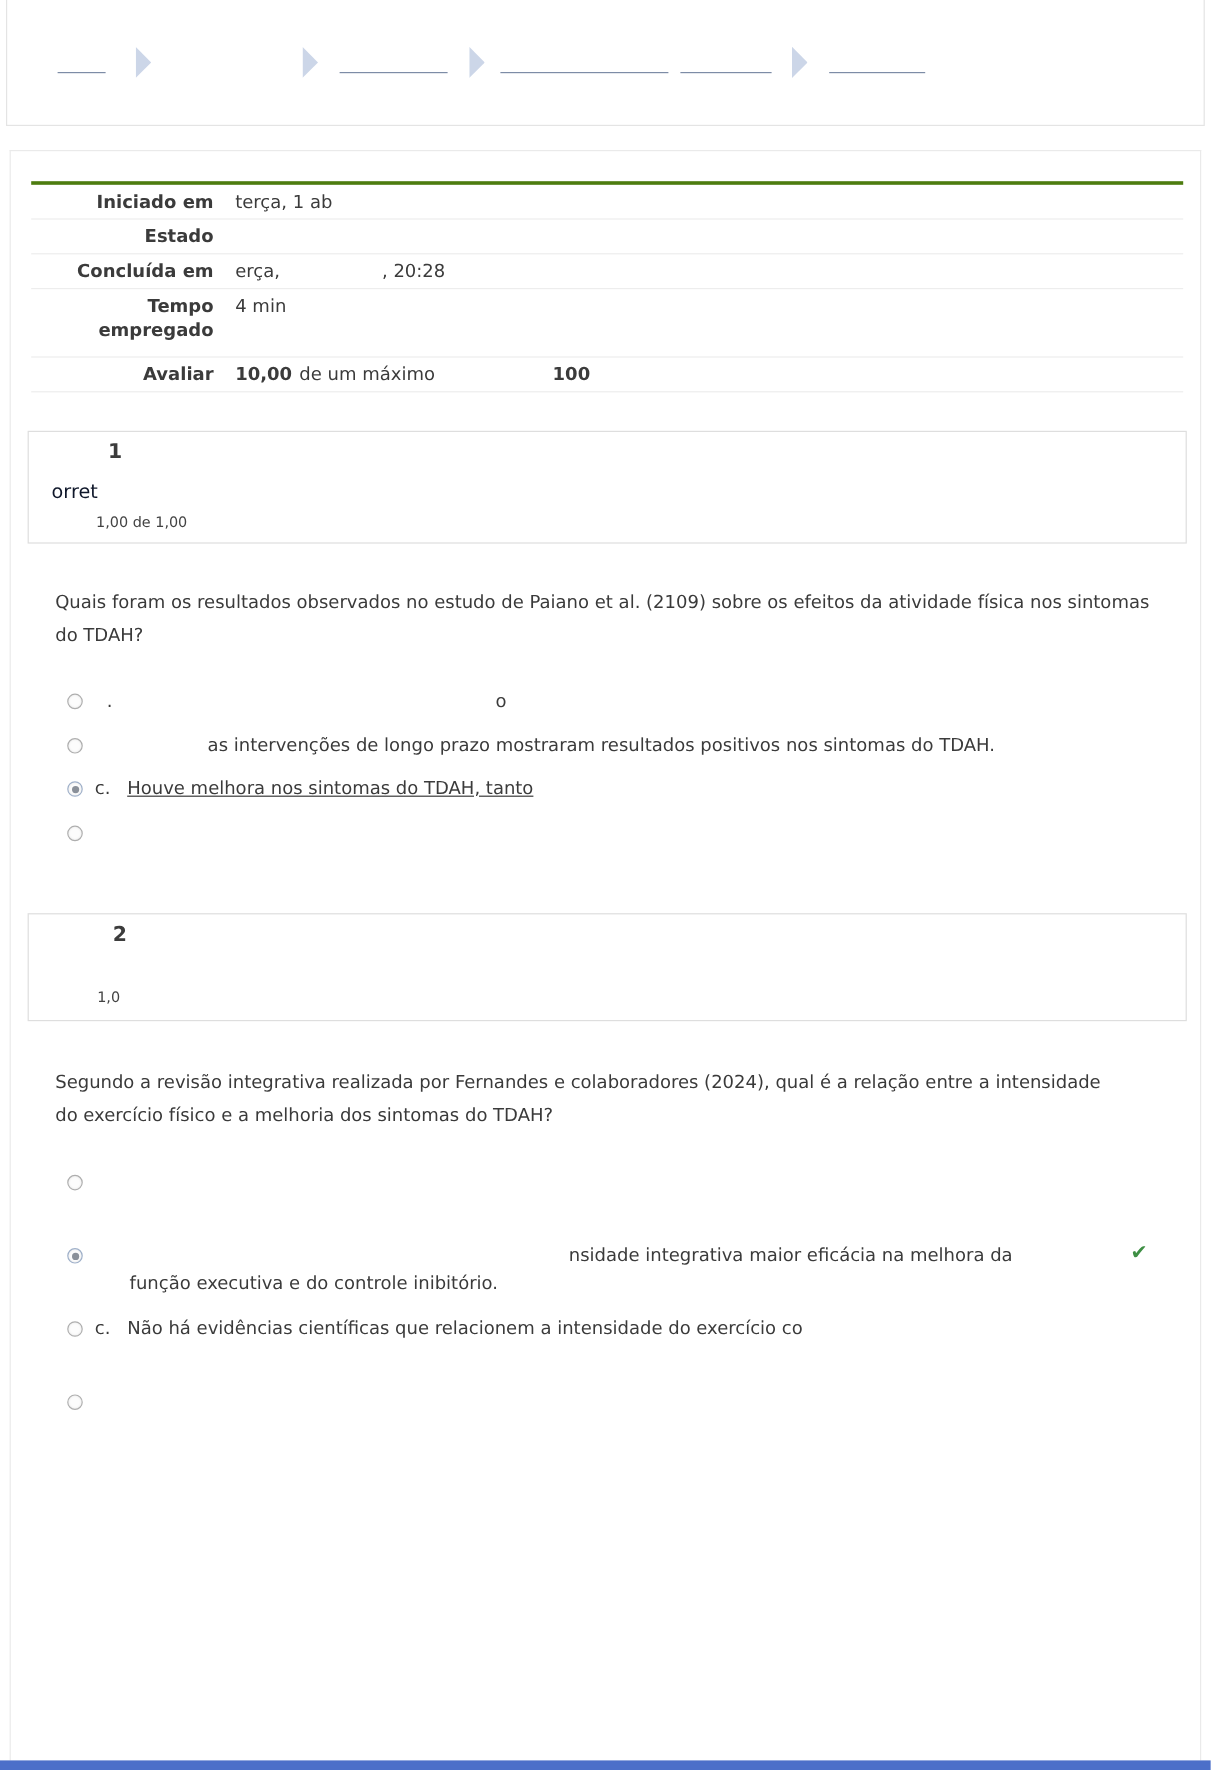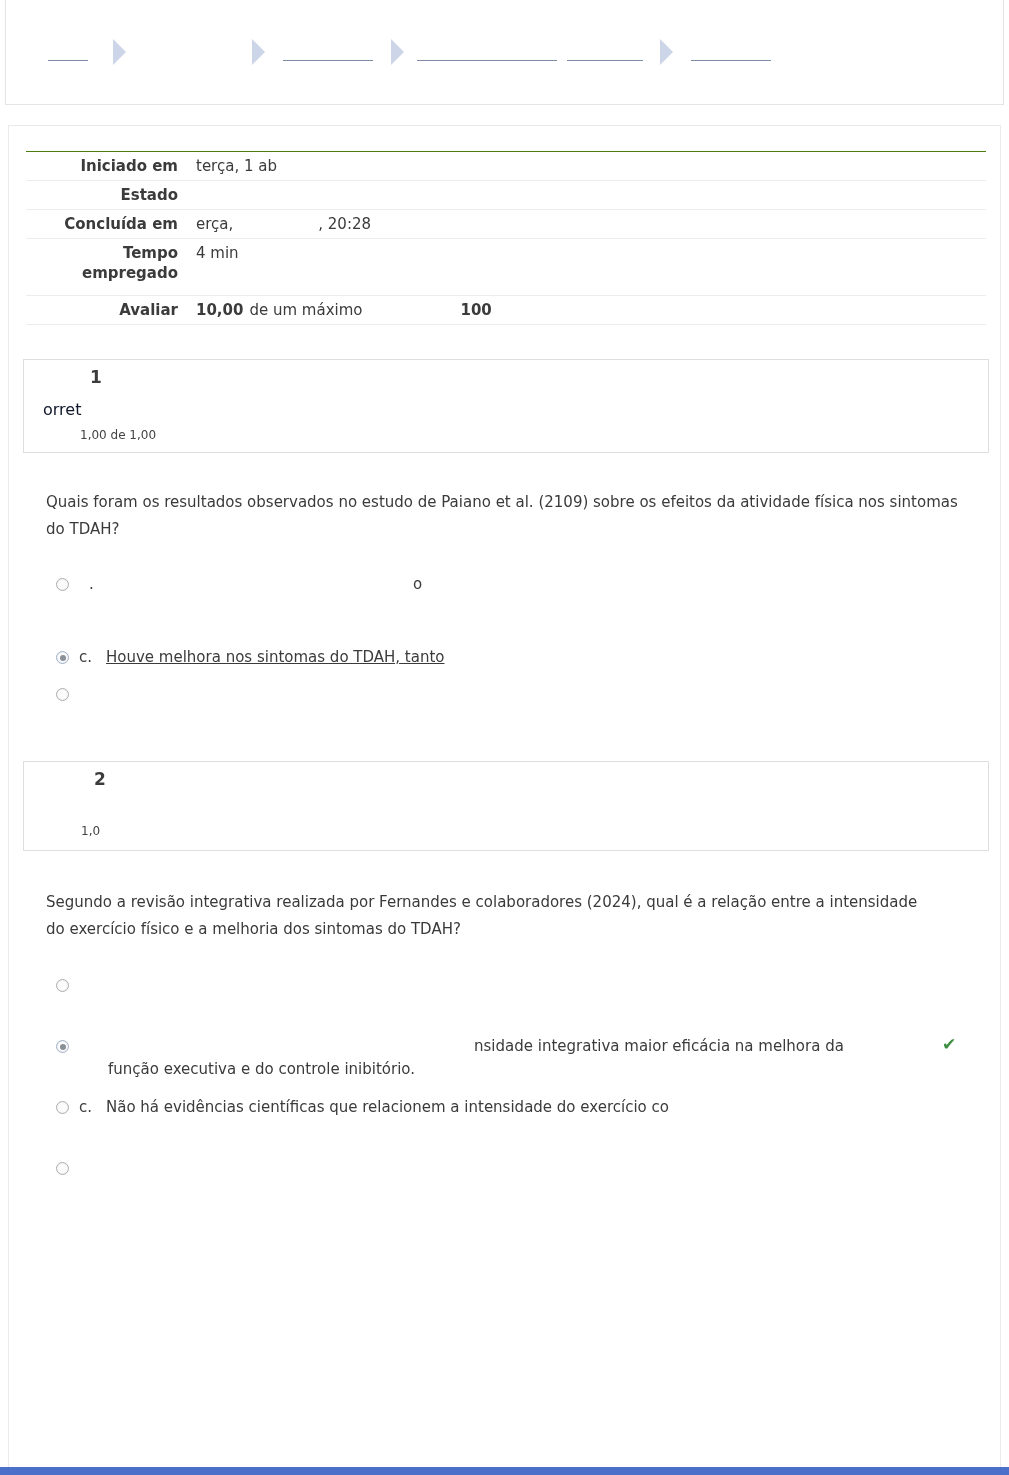--- a/index.html
+++ b/index.html
@@ -32,21 +32,21 @@
   .ml18{margin-left:18px}.ml13{margin-left:13px}.ml10{margin-left:10px}.ml17{margin-left:17px}
   .w40{width:40px}.w90{width:90px}.w140{width:140px}.w76{width:76px}.w80{width:80px}
 
   
   .main-card {
     position:absolute; left:8px; top:125px; width:993px; height:1342px;
     background:#fff; border:1px solid #eaeaea; border-bottom:none;
   }
 
   
-  .summary { position:absolute; top:25px; left:17px; width:960px; border-top:1px solid #4d7c0f; }
+  .summary { position:absolute; top:25px; left:17px; width:960px; border-top:3px solid #4d7c0f; }
   .srow { display:flex; align-items:flex-start; border-bottom:1px solid #ededed; padding:4px 0; min-height:27px; }
   .srow.tall { padding-bottom:12px; }
   .slabel {
     width:152px; flex:none; text-align:right;
     font-weight:bold; font-size:15px; line-height:20px; color:#3b3b3b;
     white-space:pre-line;
   }
   .svalue { margin-left:18px; font-size:15px; line-height:20px; color:#3b3b3b; }
   .svalue .b { font-weight:bold; }
   .gap85 { margin-left:85px; }
@@ -143,20 +143,24 @@
     <span class="qgrade">1,00 de 1,00</span>
   </div>
 
   <div class="qtext" id="q1text">Quais foram os resultados observados no estudo de Paiano et al. (2109) sobre os efeitos da atividade física nos sintomas do TDAH?</div>
 
   <div class="opt" style="top:450px;">
     <span class="radio"></span>
     <span class="otext" style="left:33px;">.</span>
     <span class="otext" style="left:357px;">o</span>
   </div>
+  <div class="opt" style="top:487px;">
+    <span class="radio"></span>
+    <span class="otext" style="left:117px;">as intervenções de longo prazo mostraram resultados positivos nos sintomas do TDAH.</span>
+  </div>
   <div class="opt" style="top:523px;">
     <span class="radio selected"></span>
     <span class="otext" style="left:23px;">c.</span>
     <span class="otext" style="left:50px;text-decoration:underline;">Houve melhora nos sintomas do TDAH, tanto</span>
   </div>
   <div class="opt" style="top:560px;">
     <span class="radio"></span>
   </div>
 
   <div class="qinfo" id="qinfo2">

